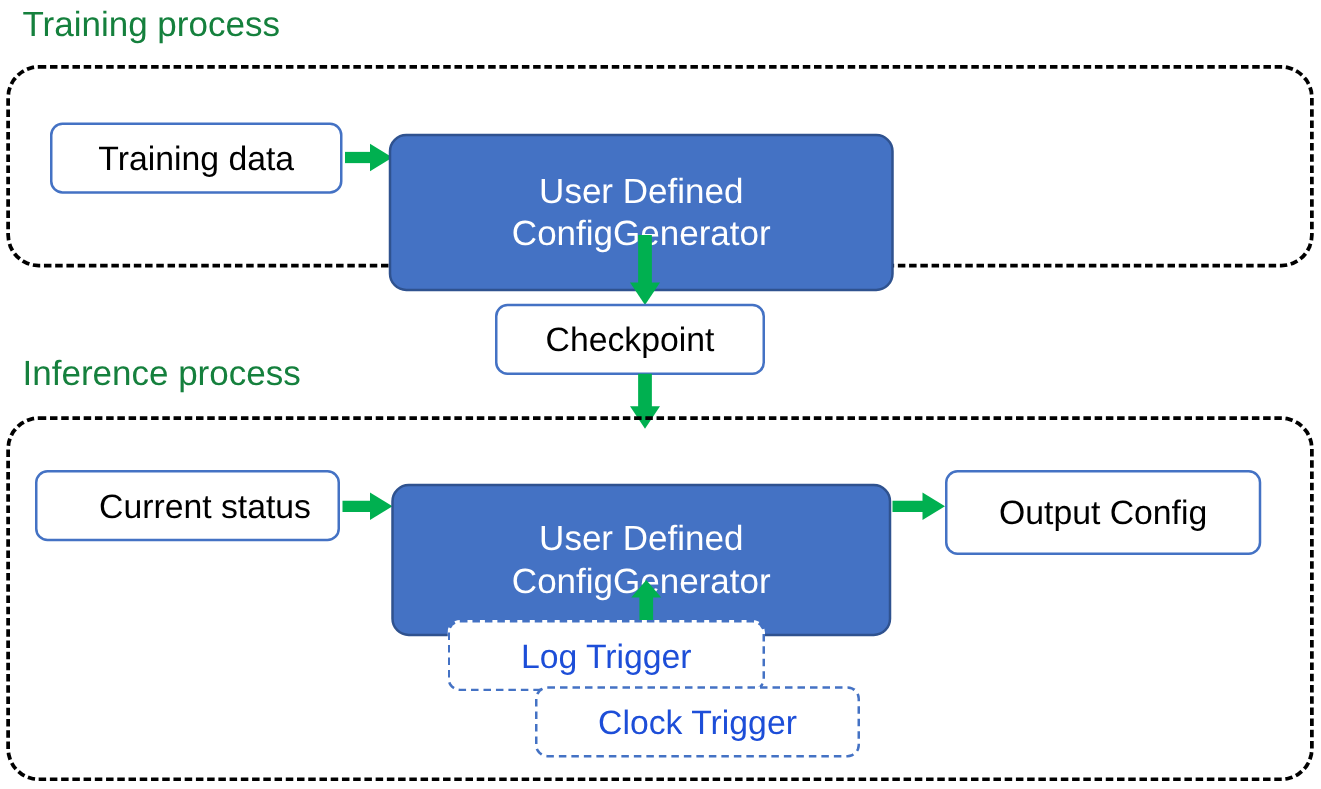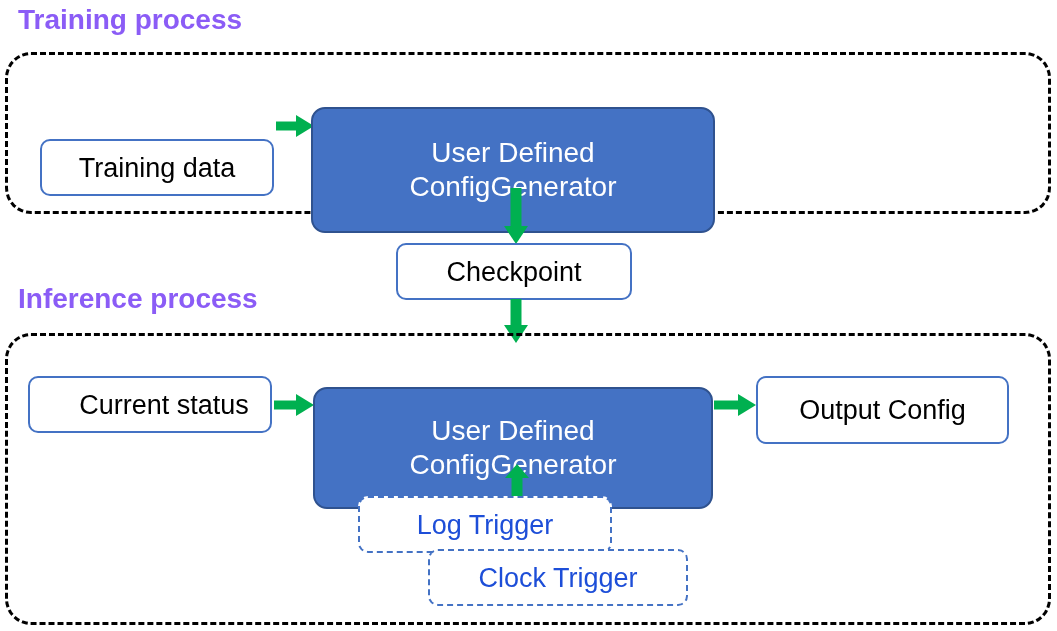--- a/index.html
+++ b/index.html
@@ -13,23 +13,23 @@
     height: 631px;
     background: #ffffff;
     font-family: "Liberation Sans", sans-serif;
     overflow: hidden;
   }
 
   .section-title {
     position: absolute;
     font-size: 28px;
     line-height: 32px;
-    color: #8b5cf6;
+    color: #15803d;
     white-space: nowrap;
-    font-weight: 700;
+    font-weight: 400;
   }
 
   .group-box {
     position: absolute;
     border: 3px dashed #000000;
     border-radius: 26px;
     box-sizing: border-box;
     background: transparent;
   }
 
@@ -81,21 +81,21 @@
 </style>
 </head>
 <body>
 
 <div id="canvas">
 
   <div class="section-title" style="left:18px; top:4px;">Training process</div>
 
   <div class="group-box" style="left:5px; top:52px; width:1046px; height:162px;"></div>
 
-  <div class="node node-plain" style="left:40px; top:98px; width:234px; height:57px;margin-top:41px;">
+  <div class="node node-plain" style="left:40px; top:98px; width:234px; height:57px;">
     <span>Training data</span>
   </div>
 
   <div class="arrow" style="left:276px; top:112px;">
     <svg width="40" height="28" viewBox="0 0 40 28">
       <line x1="0" y1="14" x2="24" y2="14" stroke="#00B050" stroke-width="9"></line>
       <polygon points="20,3 38,14 20,25" fill="#00B050"></polygon>
     </svg>
   </div>
 
@@ -106,21 +106,21 @@
     </div>
   </div>
 
   <div class="arrow" style="left:499px; top:188px;">
     <svg width="34" height="58" viewBox="0 0 34 58">
       <line x1="17" y1="0" x2="17" y2="40" stroke="#00B050" stroke-width="11"></line>
       <polygon points="5,38 29,38 17,56" fill="#00B050"></polygon>
     </svg>
   </div>
 
-  <div class="node node-plain" style="left:396px; top:243px; width:236px; height:57px;">
+  <div class="node node-plain" style="left:396px; top:243px; width:216px; height:57px;">
     <span>Checkpoint</span>
   </div>
 
   <div class="arrow" style="left:499px; top:299px;">
     <svg width="34" height="46" viewBox="0 0 34 46">
       <line x1="17" y1="0" x2="17" y2="28" stroke="#00B050" stroke-width="11"></line>
       <polygon points="5,26 29,26 17,44" fill="#00B050"></polygon>
     </svg>
   </div>
 

